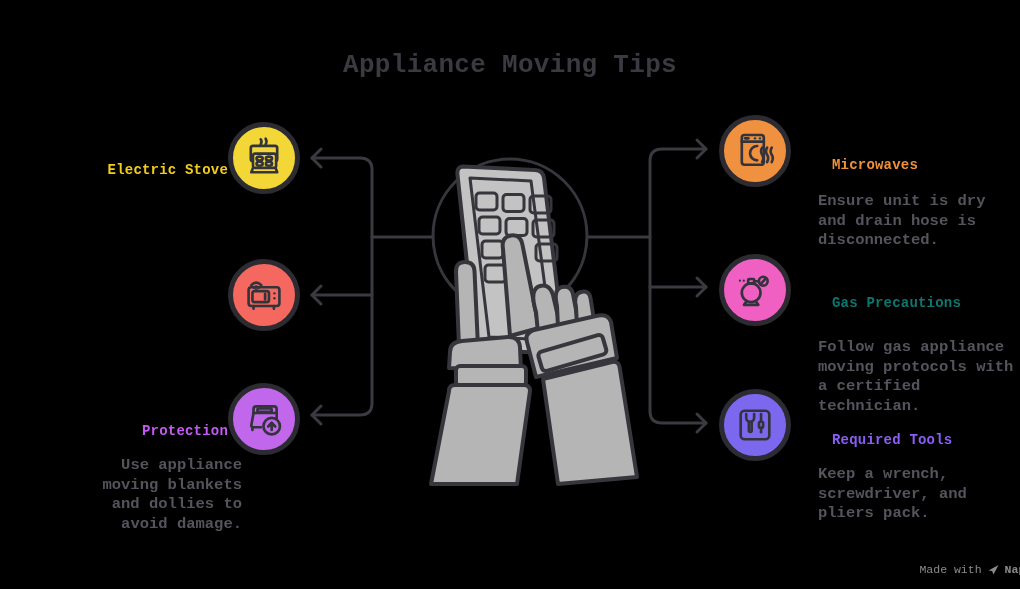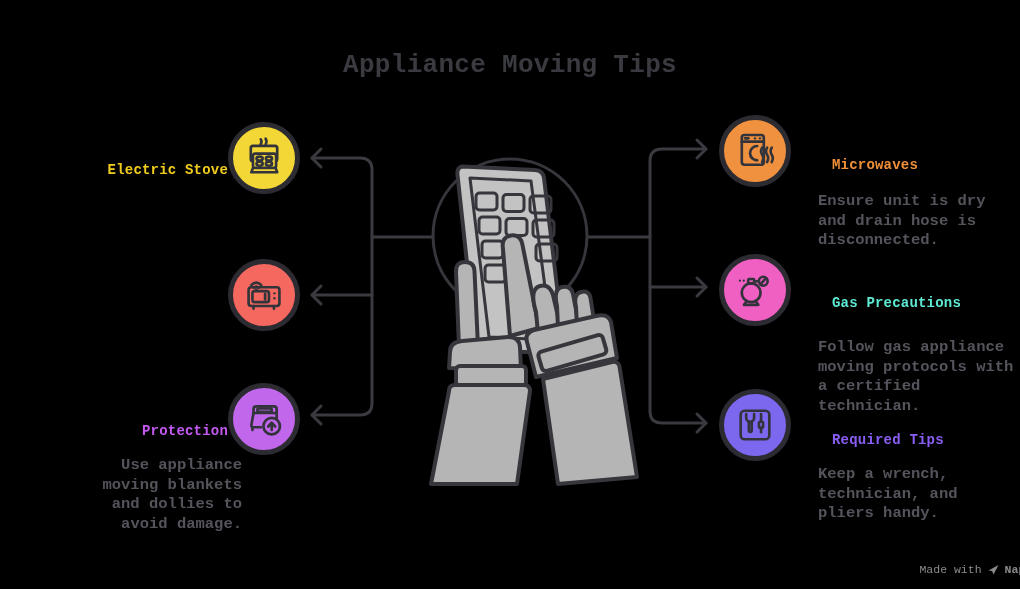--- a/index.html
+++ b/index.html
@@ -104,26 +104,26 @@
   <div class="item left" style="top:406px;">
     <h2 style="color: rgb(196, 90, 242);">Protection</h2>
     <p style="width:172px;margin-top:10px;">Use appliance moving blankets and dollies to avoid damage.</p>
   </div>
 
   <div class="item right" style="top:140px;">
     <h2 style="color: rgb(240, 145, 58);">Microwaves</h2>
     <p style="width:168px;margin-top:16px;">Ensure unit is dry and drain hose is disconnected.</p>
   </div>
   <div class="item right" style="top:278px;">
-    <h2 style="color: #5eead4;">Gas Precautions</h2>
+    <h2 style="color: #0f766e;">Gas Precautions</h2>
     <p style="width:196px;margin-top:24px;">Follow gas appliance moving protocols with a certified technician.</p>
   </div>
   <div class="item right" style="top:415px;">
-    <h2 style="color: rgb(138, 94, 245);">Required Tips</h2>
-    <p style="width:192px;margin-top:12px;">Keep a wrench, technician, and pliers handy.</p>
+    <h2 style="color: rgb(138, 94, 245);">Required Tools</h2>
+    <p style="width:192px;margin-top:12px;">Keep a wrench, screwdriver, and pliers pack.</p>
   </div>
 
   <div class="circle" style="left: 228px; top: 122px; background: rgb(242, 215, 55); --fill: #F2D737;">
     <svg viewBox="0 0 40 40">
       <path d="M17 3 q1.5 2 0 4.5 M21.5 2.5 q1.5 2.5 0 5"></path>
       <rect x="8" y="9" width="24" height="14" rx="2"></rect>
       <rect class="occ" x="10" y="16" width="21" height="13" rx="2"></rect>
       <ellipse cx="16" cy="20.5" rx="2.8" ry="1.8"></ellipse>
       <ellipse cx="24.5" cy="20.5" rx="2.8" ry="1.8"></ellipse>
       <ellipse cx="16" cy="25.2" rx="2.8" ry="1.8"></ellipse>

